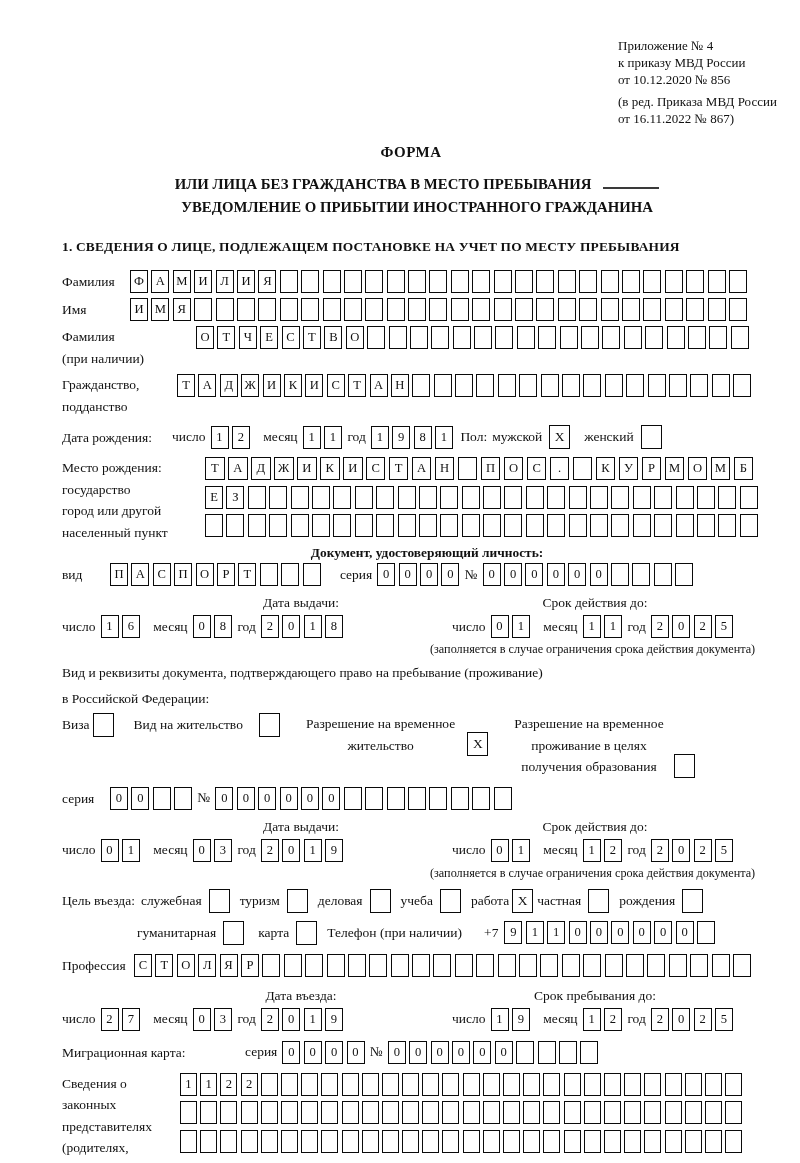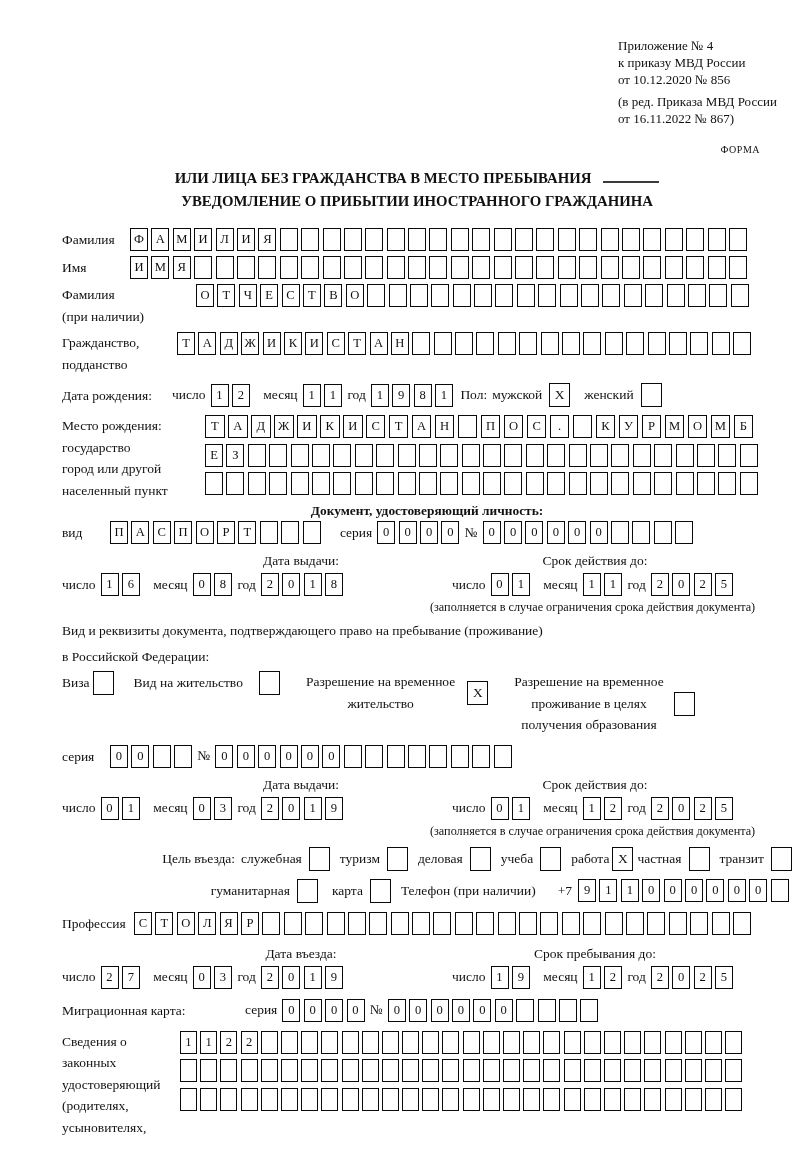--- a/index.html
+++ b/index.html
@@ -3,21 +3,21 @@
 <meta charset="utf-8">
 <style>
   html,body{margin:0;padding:0;background:#fff;}
   body{width:800px;height:1163px;overflow:hidden;color:#111;
        font-family:"Liberation Serif","DejaVu Serif",serif;font-size:13.5px;}
   .page{box-sizing:border-box;width:800px;height:950px;padding:38px 8px 0 62px;position:relative;}
 
   
   .appendix{margin-left:556px;font-size:13px;line-height:1.3;}
   .appendix .note2{margin-top:5px;}
-  .forma{font-weight:normal;text-align:right;padding-right:32px;margin-top:17px;font-size:10px;letter-spacing:.5px;}
+  .forma{font-weight:bold;text-align:center;padding-right:32px;margin-top:17px;font-size:15px;letter-spacing:.5px;}
   .title{margin-top:12px;text-align:center;font-weight:bold;font-size:14.8px;line-height:1.55;margin-left:-20px;}
   .blank-line{display:inline-block;width:56px;border-bottom:2px solid #3a3a3a;height:12px;margin-left:12px;}
   .sec{margin-top:20px;font-weight:bold;font-size:13.4px;letter-spacing:.2px;}
 
   
   .row{display:flex;align-items:center;margin-top:5px;}
   .row.top{align-items:flex-start;}
   .lbl{flex:none;line-height:21px;}
   .w68{width:68px;}.w48{width:48px;}.w134{width:134px;}.w115{width:115px;}.w143{width:143px;}
   .w72{width:72px;}.w118{width:118px;}.w150{width:150px;}
@@ -45,26 +45,26 @@
   .datecol.right{width:360px;}
   .datehead{text-align:center;line-height:19px;}
   .datehead.shift-r{padding-left:110px;}
   .datehead.shift-l{padding-right:30px;}
   .daterow{display:flex;align-items:center;margin-top:3px;}
   .daterow.ind{padding-left:22px;}
   .smallnote{font-size:12.2px;margin-top:4px;white-space:nowrap;}
 
   
   .optrow{display:flex;align-items:flex-start;margin-top:6px;}
-  .opt{display:flex;align-items:center;margin-right:14px;}
+  .opt{display:flex;align-items:flex-end;margin-right:14px;}
   .opt .olbl{line-height:24px;}
   .opt .lines{display:flex;flex-direction:column;text-align:center;line-height:21.5px;}
 
   
-  .purrow{display:flex;align-items:center;margin-top:8px;justify-content:flex-end;}
+  .purrow{display:flex;align-items:center;margin-top:8px;}
   .purrow .p{margin-left:10px;}
   .purrow .p0{margin-left:0;}
 </style>
 </head>
 <body>
 
 <div class="page">
 
   <div class="appendix">
     <div>Приложение № 4</div>
@@ -74,20 +74,21 @@
     <div>от 16.11.2022 № 867)</div>
   </div>
 
   <div class="forma">ФОРМА</div>
 
   <div class="title">
     <div><span>ИЛИ ЛИЦА БЕЗ ГРАЖДАНСТВА В МЕСТО ПРЕБЫВАНИЯ</span><span class="blank-line"></span></div>
     <div>УВЕДОМЛЕНИЕ О ПРИБЫТИИ ИНОСТРАННОГО ГРАЖДАНИНА</div>
   </div>
 
+  <div class="sec">1. СВЕДЕНИЯ О ЛИЦЕ, ПОДЛЕЖАЩЕМ ПОСТАНОВКЕ НА УЧЕТ ПО МЕСТУ ПРЕБЫВАНИЯ</div>
 
   <div class="row" style="margin-top:15px">
     <span class="lbl w68">Фамилия</span>
     <span class="boxes">
         <span class="box">Ф</span>
         <span class="box">А</span>
         <span class="box">М</span>
         <span class="box">И</span>
         <span class="box">Л</span>
         <span class="box">И</span>
@@ -539,21 +540,21 @@
     <span class="p">туризм</span>
     <span class="cb"></span>
     <span class="p">деловая</span>
     <span class="cb"></span>
     <span class="p">учеба</span>
     <span class="cb"></span>
     <span class="p">работа</span>
     <span class="cb" style="margin-left:3px">X</span>
     <span class="p" style="margin-left:4px">частная</span>
     <span class="cb"></span>
-    <span class="p">транзит</span>
+    <span class="p">рождения</span>
     <span class="cb"></span>
   </div>
 
   <div class="purrow" style="padding-left:75px">
     <span class="p p0">гуманитарная</span>
     <span class="cb"></span>
     <span class="p" style="margin-left:14px">карта</span>
     <span class="cb"></span>
     <span class="p ml26">Телефон (при наличии)</span>
     <span class="p" style="margin-left:22px">+7</span>
@@ -674,21 +675,21 @@
         <span class="box"></span>
         <span class="box"></span>
         <span class="box"></span>
       </span>
   </div>
 
   <div class="row top" style="margin-top:9px">
     <span class="lbl w118 stack">
       <span>Сведения о</span>
       <span>законных</span>
-      <span>удостоверяющий</span>
+      <span>представителях</span>
       <span>(родителях,</span>
       <span>усыновителях,</span>
 
     </span>
     <span class="stackboxes">
       <span class="boxes bw15">
           <span class="box">1</span>
           <span class="box">1</span>
           <span class="box">2</span>
           <span class="box">2</span>

